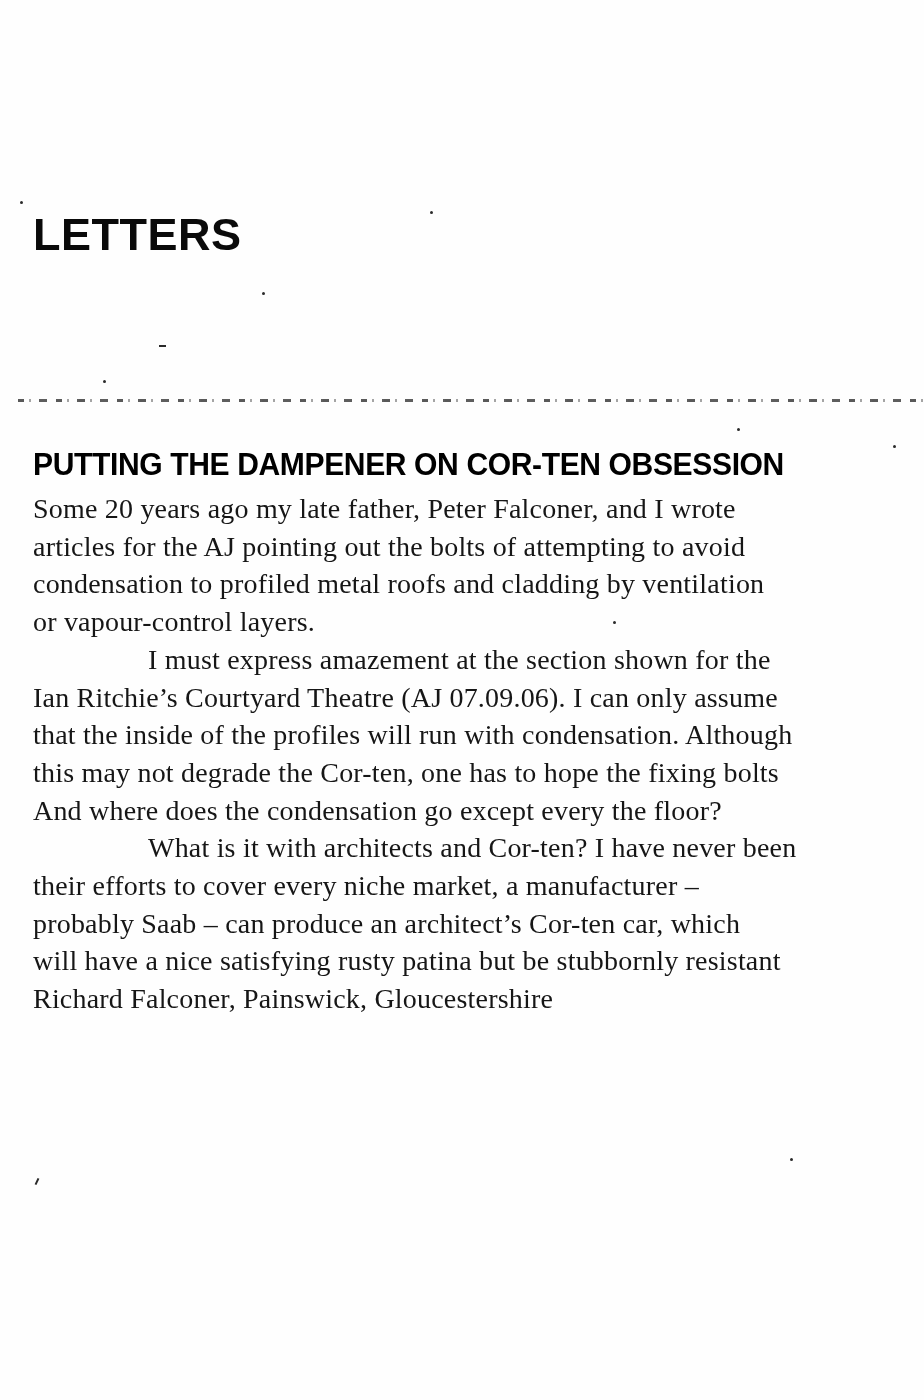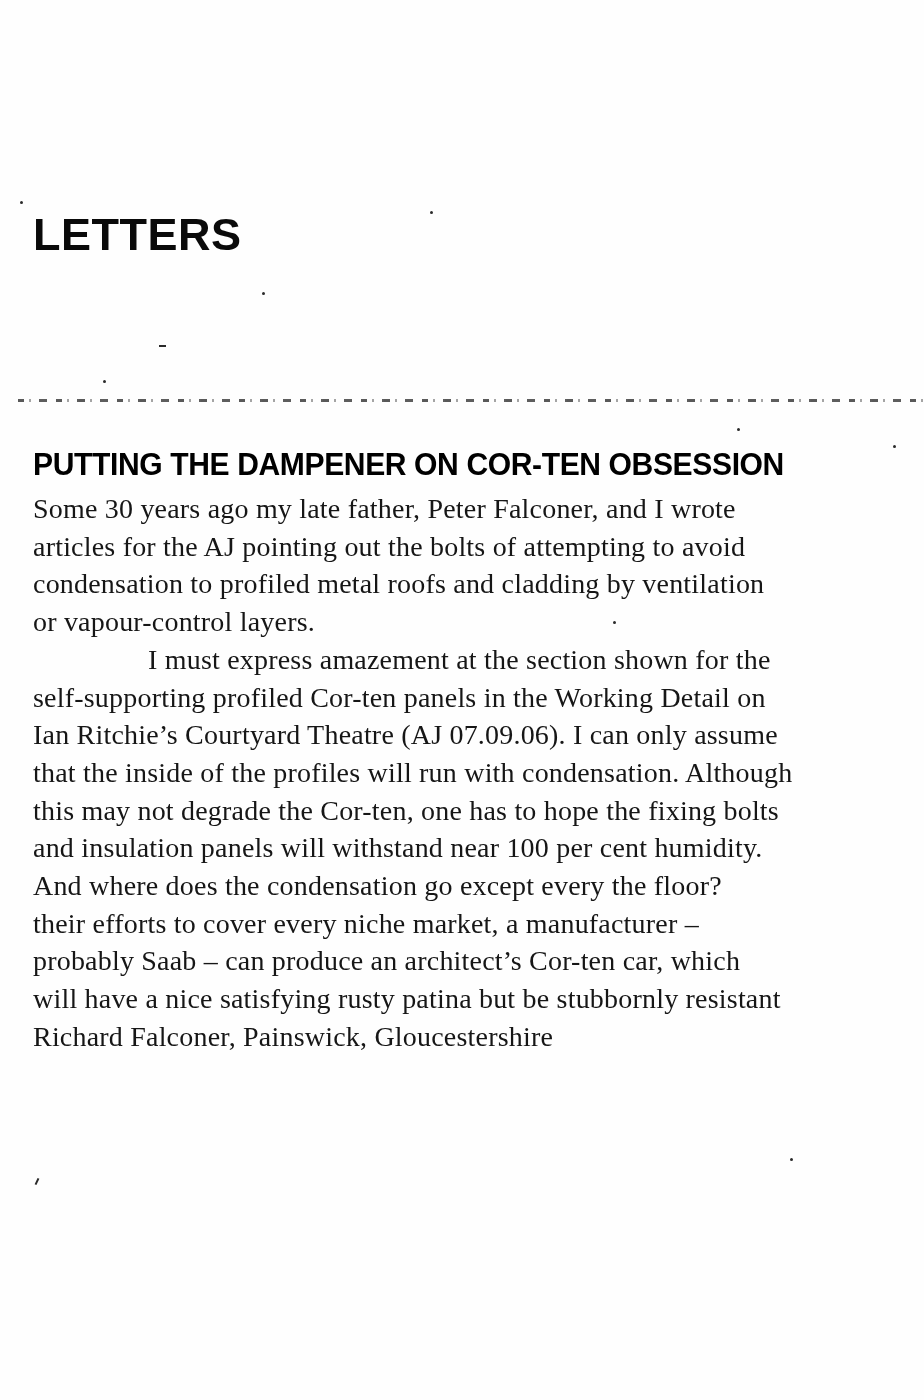--- a/index.html
+++ b/index.html
@@ -95,31 +95,30 @@
 
 <div class="page">
 
   <div class="section-title">LETTERS</div>
 
   <div class="divider"></div>
 
   <div class="headline">PUTTING THE DAMPENER ON COR-TEN OBSESSION</div>
 
   <div class="letter-body">
-    <div class="line">Some 30 years ago my late father, Peter Falconer, and I wrote</div>
+    <div class="line">Some 20 years ago my late father, Peter Falconer, and I wrote</div>
     <div class="line">articles for the AJ pointing out the bolts of attempting to avoid</div>
     <div class="line">condensation to profiled metal roofs and cladding by ventilation</div>
     <div class="line">or vapour-control layers.</div>
     <div class="line indent">I must express amazement at the section shown for the</div>
-    <div class="line">self-supporting profiled Cor-ten panels in the Working Detail on</div>
     <div class="line">Ian Ritchie’s Courtyard Theatre (AJ 07.09.06). I can only assume</div>
     <div class="line">that the inside of the profiles will run with condensation. Although</div>
     <div class="line">this may not degrade the Cor-ten, one has to hope the fixing bolts</div>
-    <div class="line">and insulation panels will withstand near 100 per cent humidity.</div>
     <div class="line">And where does the condensation go except every the floor?</div>
+    <div class="line indent">What is it with architects and Cor-ten? I have never been</div>
     <div class="line">their efforts to cover every niche market, a manufacturer –</div>
     <div class="line">probably Saab – can produce an architect’s Cor-ten car, which</div>
     <div class="line">will have a nice satisfying rusty patina but be stubbornly resistant</div>
     <div class="signature">Richard Falconer, Painswick, Gloucestershire</div>
   </div>
 
   <div class="speck" style="left:20px;  top:201px;  width:3px; height:3px;"></div>
   <div class="speck" style="left:430px; top:211px;  width:3px; height:3px;"></div>
   <div class="speck" style="left:262px; top:292px;  width:3px; height:3px;"></div>
   <div class="speck dash" style="left:159px; top:345px; width:7px; height:2px;"></div>

